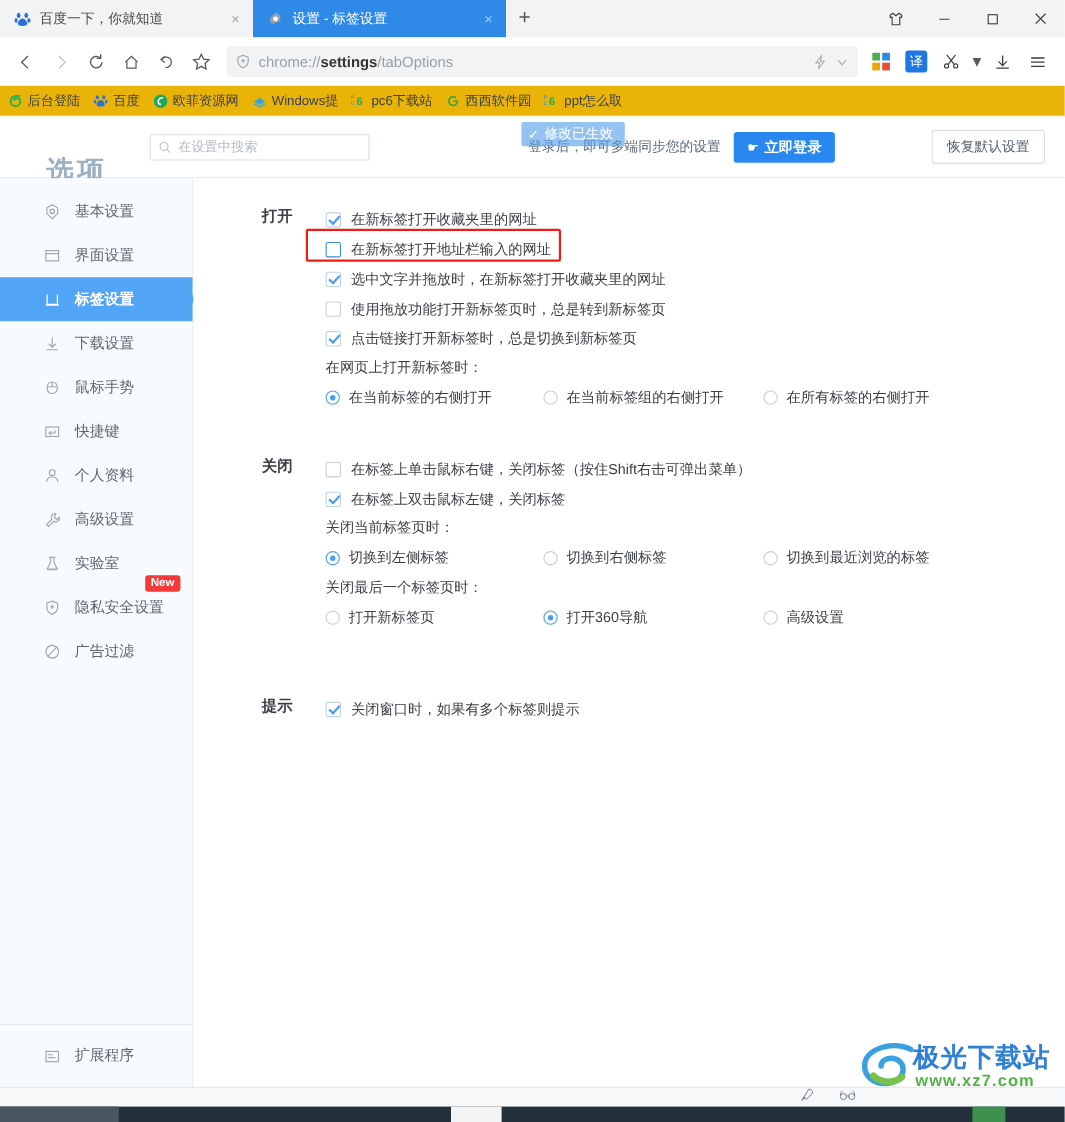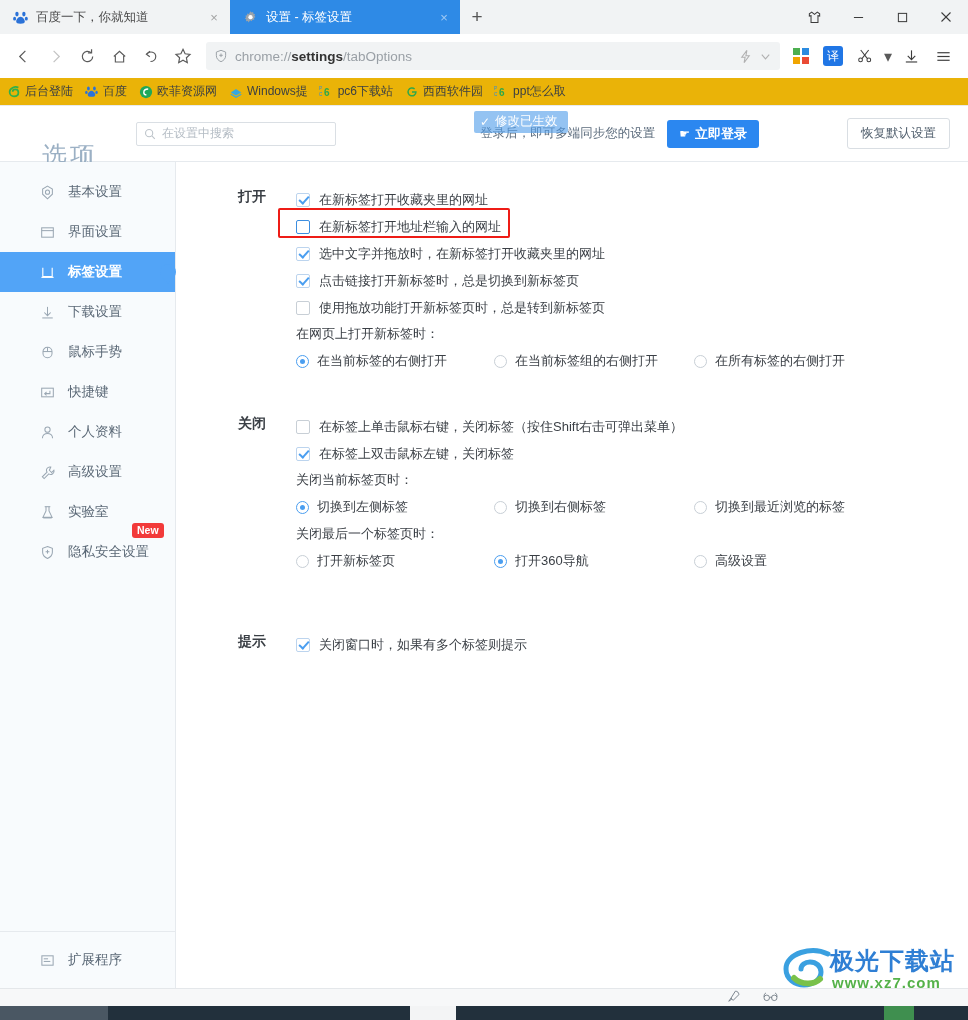--- a/index.html
+++ b/index.html
@@ -80,21 +80,21 @@
   .bm .bmico { width:15px; height:15px; margin-right:4px; display:flex;
                align-items:center; justify-content:center; font-size:11px; }
 
   
   .page { position:absolute; left:0; top:106px; width:968px; height:884px; background:#fff; }
 
   .pagehead {
     position:relative; height:56px; border-bottom:1px solid #e6eaee;
     display:flex; align-items:center; background:#fff;
   }
-  .logo { margin-left:42px; font-size:25px; color:#9bb0c4; letter-spacing:3px; font-weight:400;margin-top:44px; }
+  .logo { margin-left:42px; font-size:25px; color:#9bb0c4; letter-spacing:3px; font-weight:700;margin-top:44px; }
   .searchbox {
     margin-left:38px; width:200px; height:24px; border:1px solid #dadfe4;
     border-radius:2px; display:flex; align-items:center; padding:0 7px;
     font-size:12px; color:#b4bcc4; background:#fff;
   }
   .searchbox .sicon { margin-right:6px; color:#bcc3c9; display:flex; }
   .loginwrap { margin-left:auto; display:flex; align-items:center; padding-right:18px; }
   .logintext { font-size:12.5px; color:#5b6b7c; margin-right:12px; }
   .loginbtn {
     background:#2b87f0; color:#fff; font-size:13px; font-weight:700;
@@ -551,20 +551,29 @@
         <div class="navitem">
           <span class="nico">
             <svg width="15" height="15" viewBox="0 0 16 16" fill="none" stroke="currentColor" stroke-width="1.1">
                 <path d="M8 1.6l5.2 2v4.2c0 3.3-2.4 5.4-5.2 6.6C5.2 13.2 2.8 11.1 2.8 7.8V3.6z"></path>
                 <line x1="8" y1="5.2" x2="8" y2="9.2"></line>
                 <line x1="6" y1="7.2" x2="10" y2="7.2"></line>
               </svg>
           </span>
           <span>隐私安全设置</span>
           <span class="badge-new">New</span>
+        </div>
+        <div class="navitem">
+          <span class="nico">
+            <svg width="15" height="15" viewBox="0 0 16 16" fill="none" stroke="currentColor" stroke-width="1.1">
+                <circle cx="8" cy="8" r="6.2"></circle>
+                <line x1="3.6" y1="12.4" x2="12.4" y2="3.6"></line>
+              </svg>
+          </span>
+          <span>广告过滤</span>
         </div>
 
         <div class="ext">
           <div class="navitem">
             <span class="nico">
               <svg width="15" height="15" viewBox="0 0 16 16" fill="none" stroke="currentColor" stroke-width="1.1">
                   <rect x="2" y="3" width="12" height="10"></rect>
                   <line x1="4" y1="6.2" x2="8.6" y2="6.2"></line>
                   <line x1="4" y1="9" x2="11" y2="9"></line>
                 </svg>
@@ -586,26 +595,26 @@
             </div>
             <div class="row">
               <span class="cb focus"></span>
               <span>在新标签打开地址栏输入的网址</span>
             </div>
             <div class="row">
               <span class="cb checked"></span>
               <span>选中文字并拖放时，在新标签打开收藏夹里的网址</span>
             </div>
             <div class="row">
+              <span class="cb"></span>
+              <span>使用拖放功能打开新标签页时，总是转到新标签页</span>
+            </div>
+            <div class="row">
               <span class="cb checked"></span>
               <span>点击链接打开新标签时，总是切换到新标签页</span>
-            </div>
-            <div class="row">
-              <span class="cb"></span>
-              <span>使用拖放功能打开新标签页时，总是转到新标签页</span>
             </div>
             <div class="sublabel">在网页上打开新标签时：</div>
             <div class="radiorow">
               <span class="radio-item c1">
                 <span class="rb on"></span>
                 <span>在当前标签的右侧打开</span>
               </span>
               <span class="radio-item c2">
                 <span class="rb"></span>
                 <span>在当前标签组的右侧打开</span>

